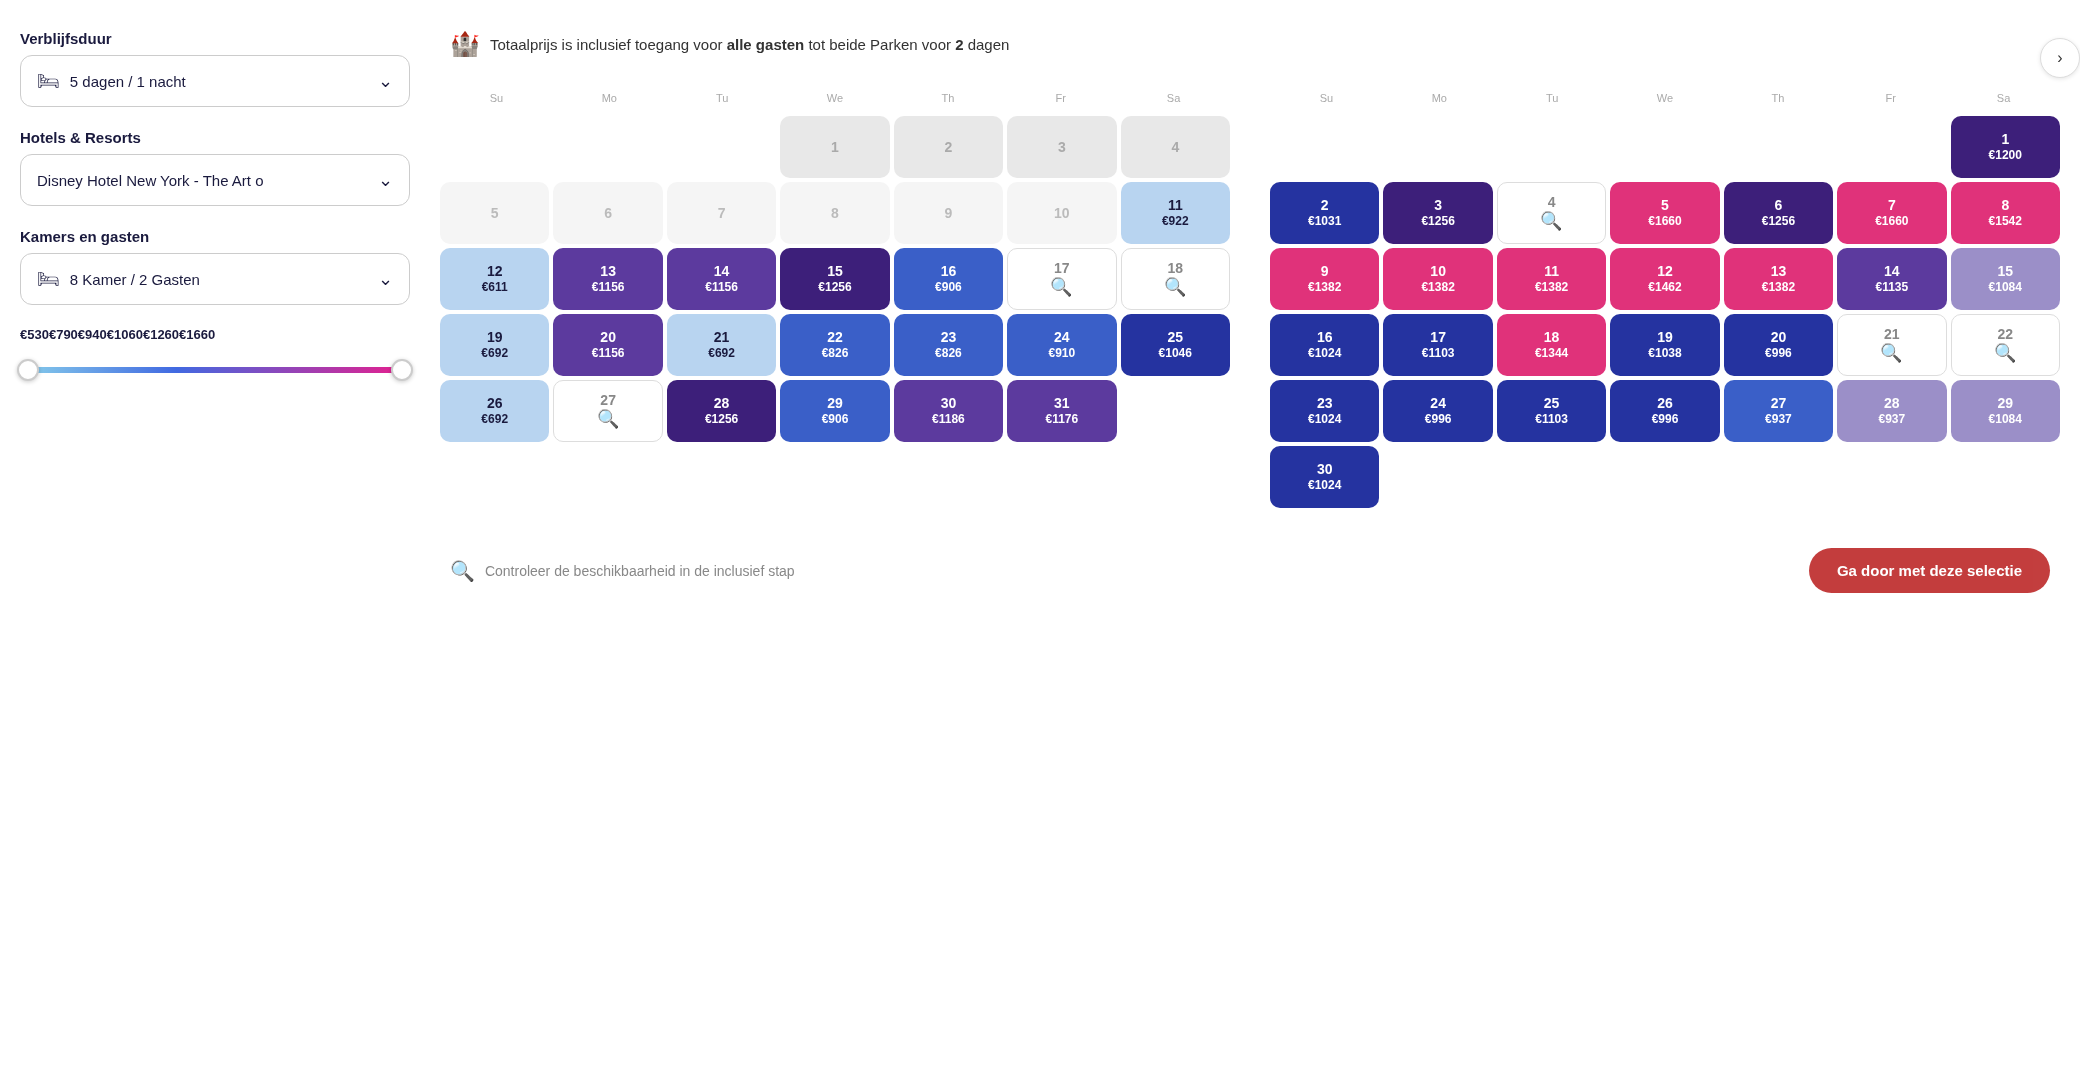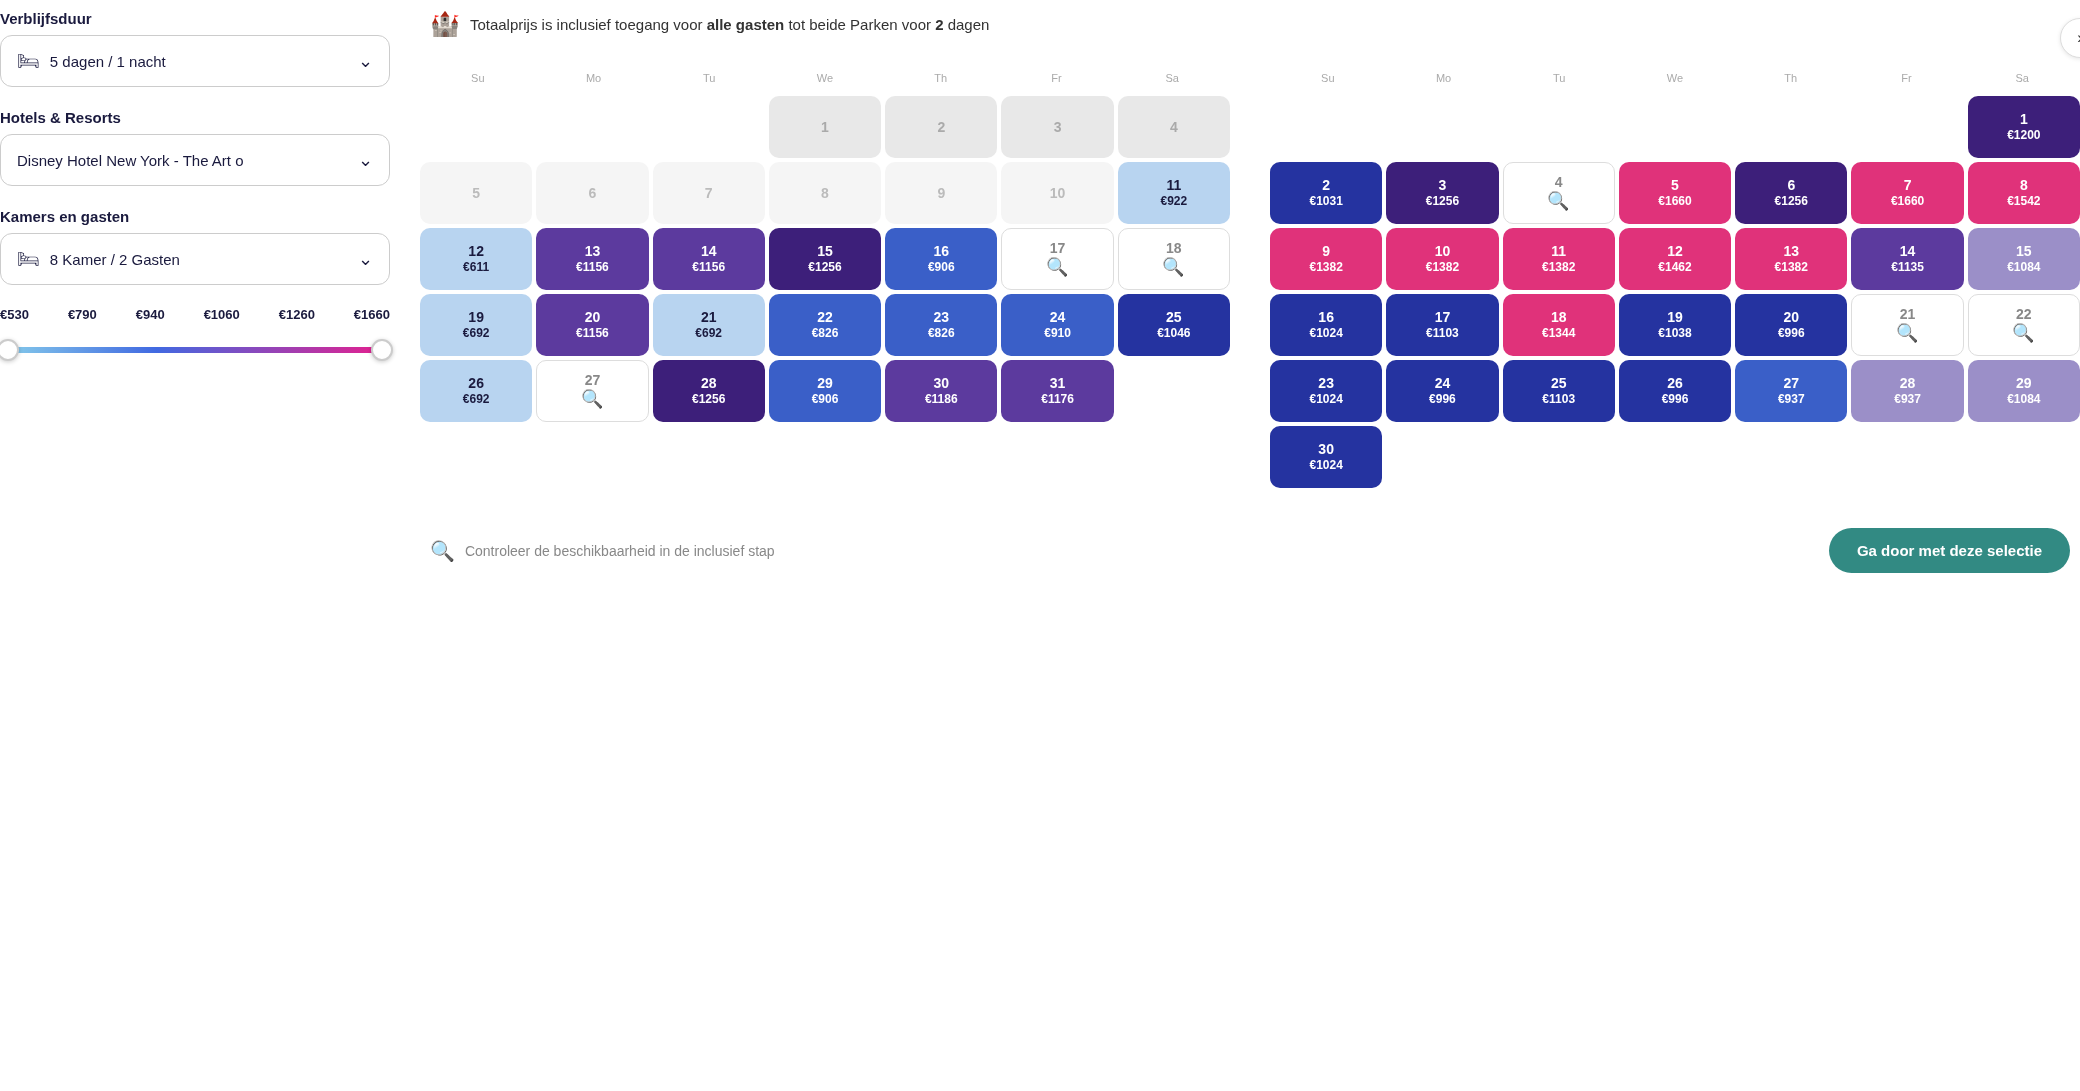--- a/index.html
+++ b/index.html
@@ -5,20 +5,21 @@
     * { box-sizing: border-box; margin: 0; padding: 0; }
     body {
       font-family: -apple-system, BlinkMacSystemFont, 'Segoe UI', Arial, sans-serif;
       background: #fff;
       color: #1a1a2e;
       font-size: 14px;
     }
     .container {
       display: flex;
       min-height: 1091px;
+      padding: 20px;
       gap: 30px;
     }
     .sidebar {
       width: 390px;
       flex-shrink: 0;
       padding-top: 10px;
     }
     .sidebar-section {
       margin-bottom: 22px;
     }
@@ -48,21 +49,21 @@
     }
     .dropdown-btn .chevron {
       color: #1a1a3e;
       font-size: 18px;
     }
     .price-range {
       margin-top: 18px;
     }
     .price-labels {
       display: flex;
-      justify-content: space-between;
+      justify-content: flex-start;
       font-size: 13px;
       font-weight: 600;
       color: #1a1a3e;
       margin-bottom: 10px;
     }
     .range-slider-container {
       position: relative;
       height: 36px;
     }
     .range-track {
@@ -215,21 +216,21 @@
       align-items: center;
       gap: 10px;
       color: #888;
       font-size: 14px;
     }
     .footer-check .search-icon-footer {
       font-size: 20px;
       color: #aaa;
     }
     .btn-proceed {
-      background: #0f766e;
+      background: #b91c1c;
       color: #fff;
       border: none;
       border-radius: 24px;
       padding: 14px 28px;
       font-size: 15px;
       font-weight: 700;
       cursor: not-allowed;
       opacity: 0.85;
     }
   </style>

